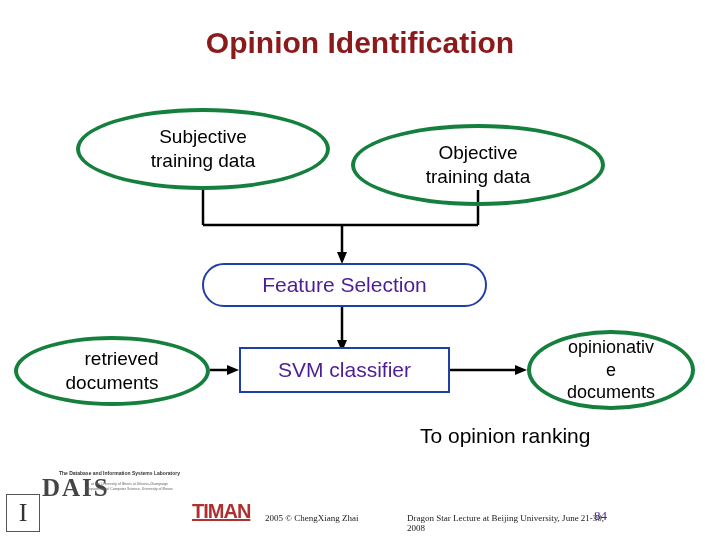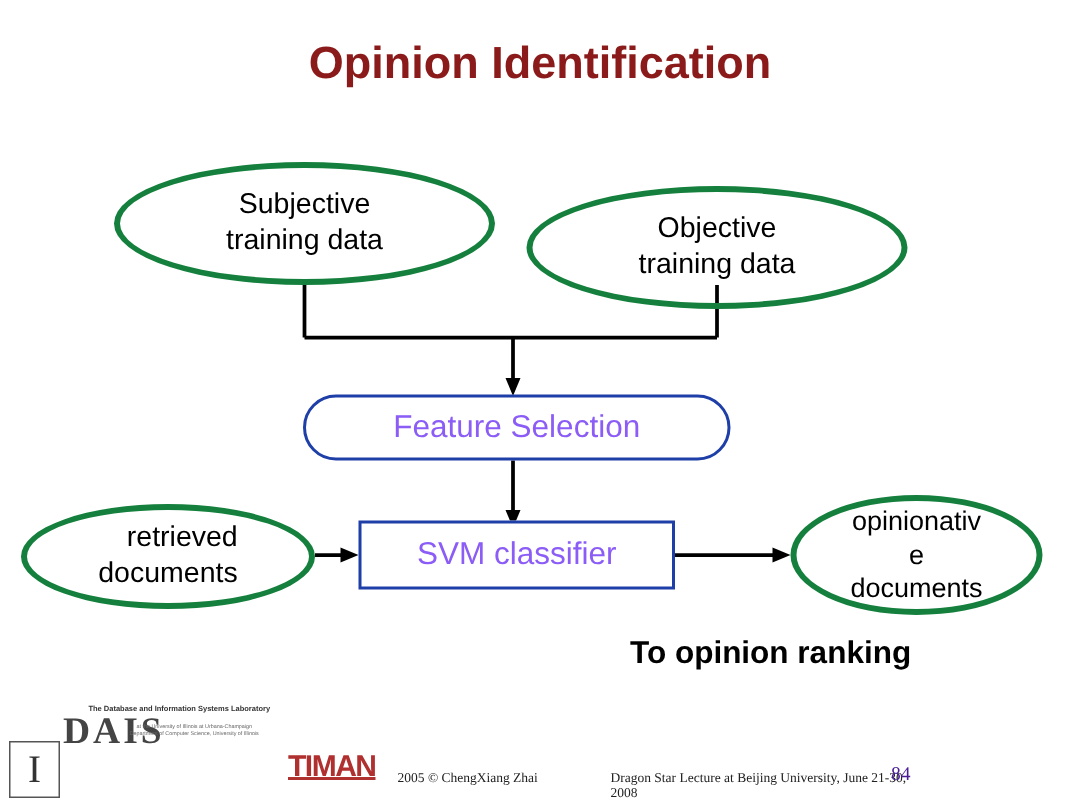--- a/index.html
+++ b/index.html
@@ -44,21 +44,21 @@
     line-height: 1.25;
   }
   .rect {
     position: absolute;
     border: 2px solid #1f3fa8;
     box-sizing: border-box;
     display: flex;
     align-items: center;
     justify-content: center;
     text-align: center;
-    color: #8b5cf6;
+    color: #4c1d95;
     font-size: 21px;
     background: #ffffff;
   }
   .plain-text {
     position: absolute;
     color: #000000;
     font-size: 21px;
     text-align: center;
   }
   svg.connectors {
@@ -197,21 +197,21 @@
   <div class="rect" style="left:239px; top:347px; width:211px; height:46px;">
     <span>SVM classifier</span>
   </div>
 
   <div class="ellipse" style="left:527px; top:330px; width:168px; height:80px; font-size:18px;">
     <span style="white-space:pre-line;">opinionativ
 e
 documents</span>
   </div>
 
-  <div class="plain-text" style="left:420px; top:424px; width:280px; text-align:left;font-weight:bold;">To opinion ranking</div>
+  <div class="plain-text" style="left:420px; top:424px; width:280px; text-align:left;">To opinion ranking</div>
 
   <div class="footer-center" style="left:265px; top:513px;">2005 © ChengXiang Zhai</div>
   <div class="footer-center" style="left:380px; top:513px;margin-left:27px;">Dragon Star Lecture at Beijing University, June 21-30, 2008</div>
   <div class="page-num">84</div>
 
   <div class="logo-i">
     <span>I</span>
   </div>
 
   <div class="logo-dais">

